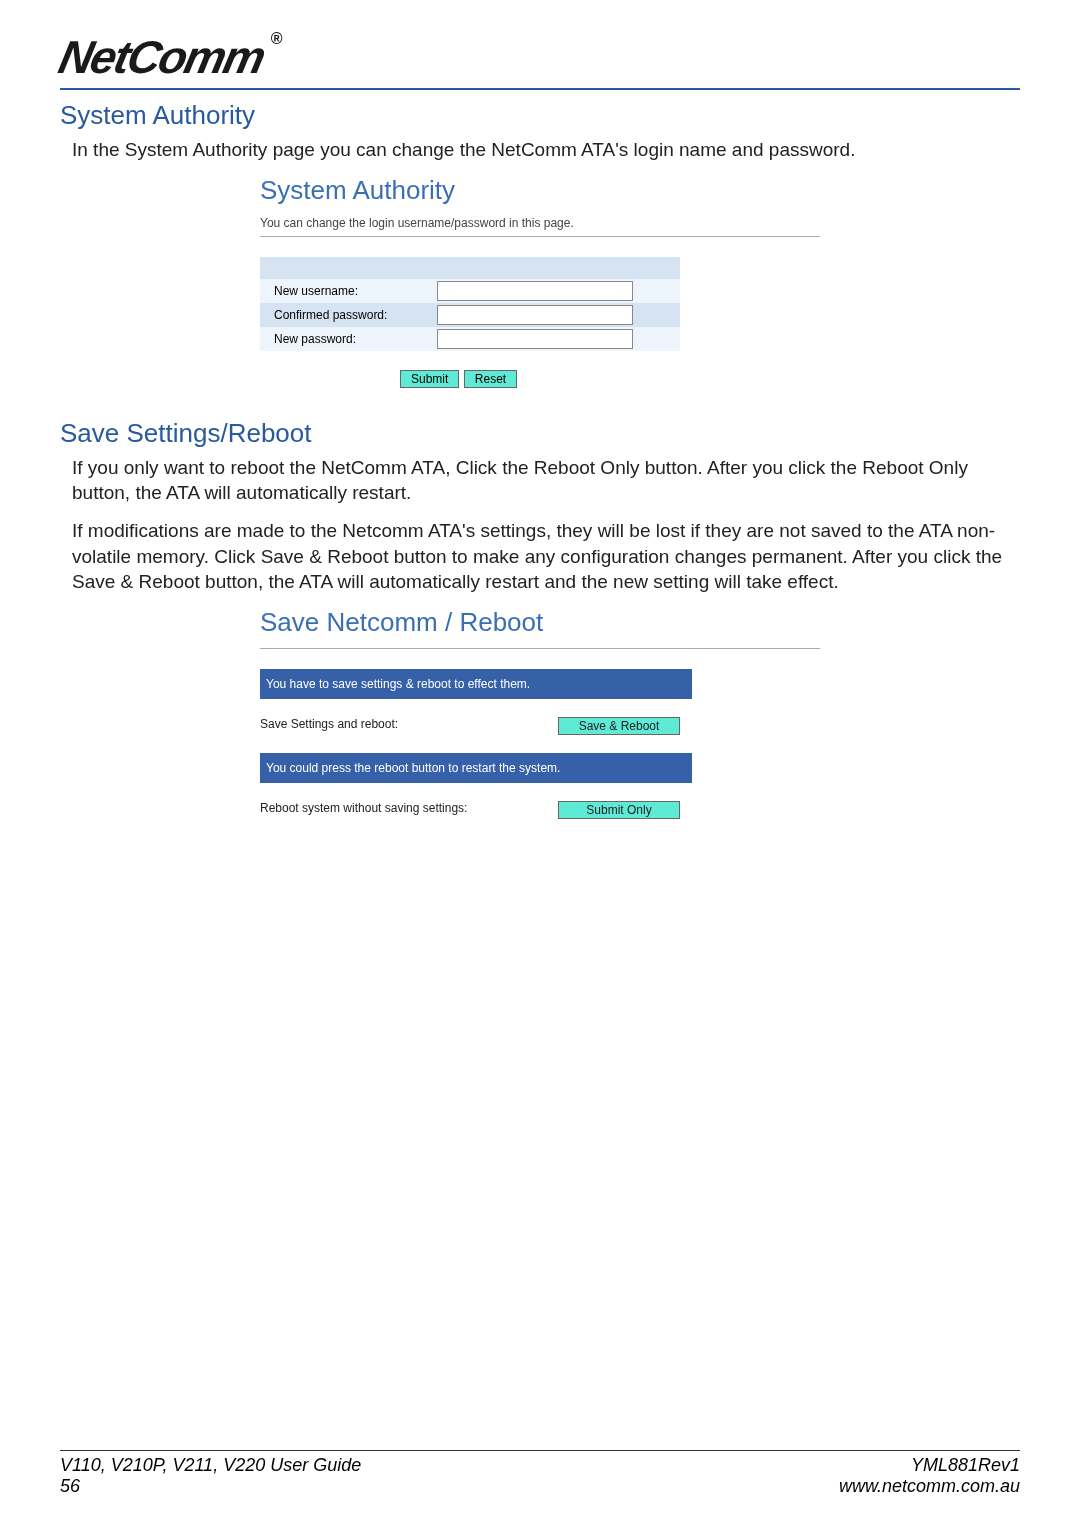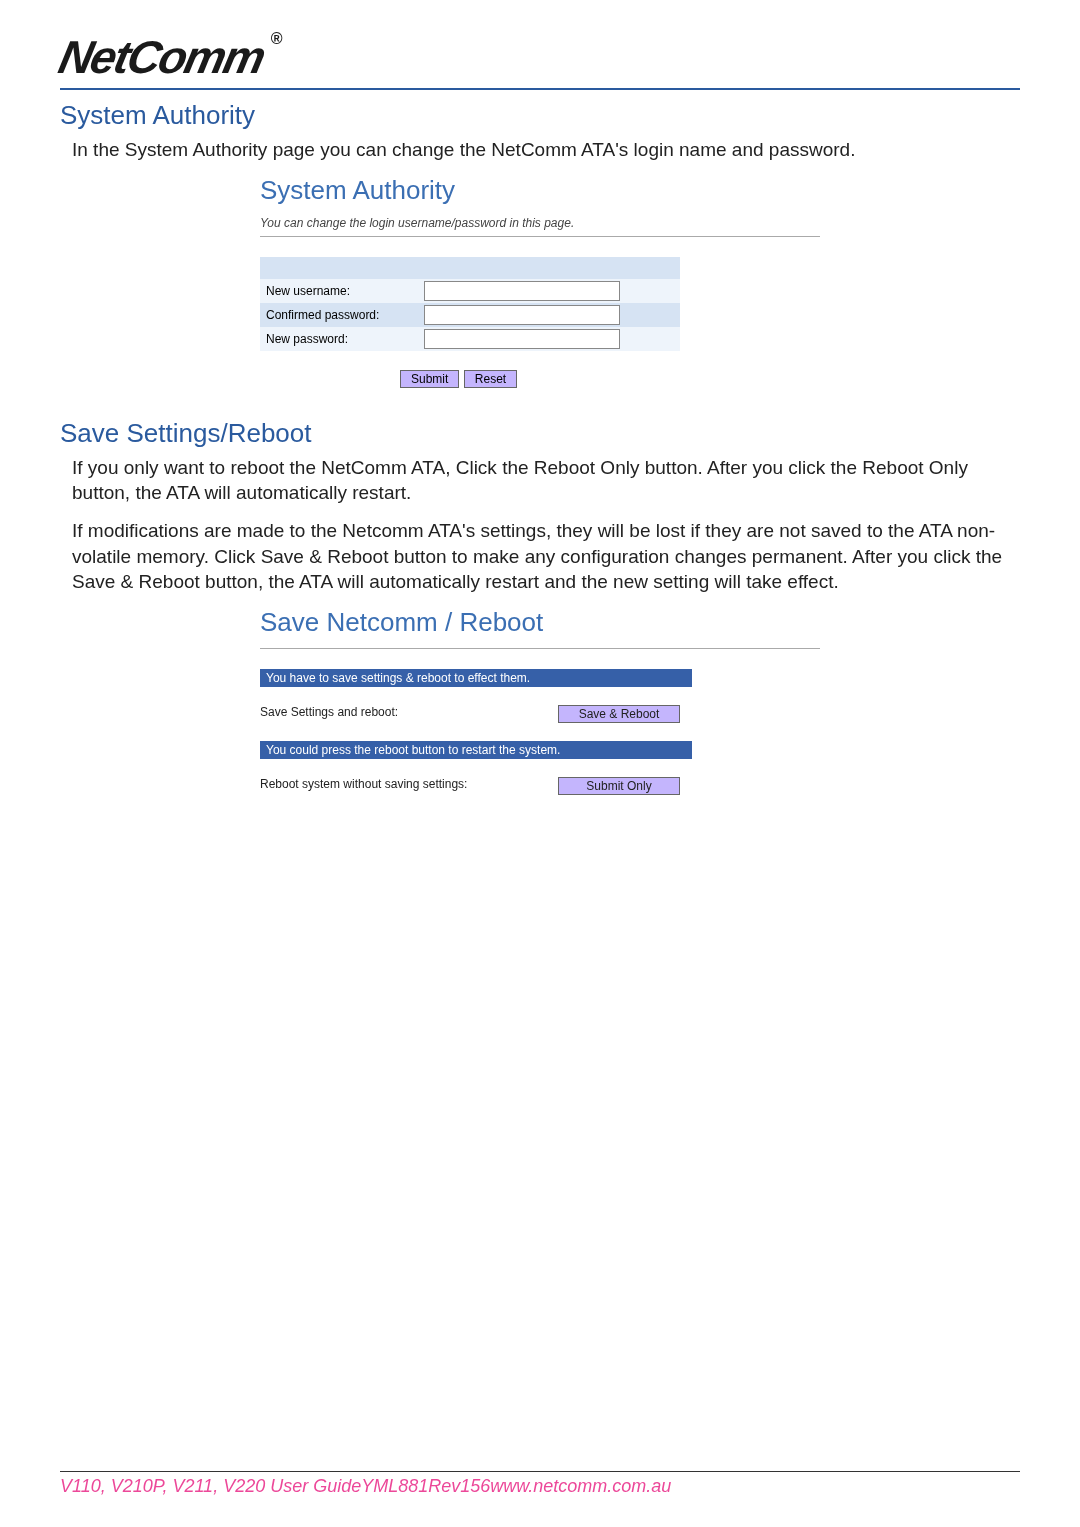--- a/index.html
+++ b/index.html
@@ -59,64 +59,63 @@
   .embed-title {
     color: #3b6fb3;
     font-size: 26px;
     font-weight: normal;
     margin: 12px 0 10px 0;
   }
   .embed-sub {
     font-size: 12px;
     color: #444;
     margin-bottom: 4px;
-    font-style: italic;
   }
   .embed-hr {
     border: none;
     border-top: 1px solid #aaa;
     margin: 6px 0 20px 0;
   }
   table.form {
     border-collapse: collapse;
     width: 420px;
     font-size: 12px;
   }
   table.form tr td {
-    padding: 2px 6px;
+    padding: 2px 14px;
     height: 20px;
   }
   table.form tr:nth-child(odd) { background: #d6e3f3; }
   table.form tr:nth-child(even) { background: #eef4fb; }
   table.form tr.header td { background: #d6e3f3; height: 18px; }
   table.form input[type=text] {
     width: 190px;
     height: 16px;
     border: 1px solid #888;
     background: #fff;
     font-size: 12px;
   }
   .btn-row {
     margin-top: 18px;
     margin-left: 140px;
   }
   .ui-btn {
     font-size: 12px;
     padding: 1px 10px;
     border: 1px solid #666;
-    background: #c4b5fd;
+    background: #5eead4;
     display: inline-block;
     text-align: center;
   }
 
   .bluebar {
     background: #3660a8;
     color: #fff;
     font-size: 12px;
-    padding: 2px 6px;
+    padding: 8px 6px;
     width: 420px;
   }
   .row-flex {
     display: flex;
     justify-content: space-between;
     align-items: flex-start;
     width: 420px;
     font-size: 12px;
     color: #222;
     margin: 18px 0;
@@ -124,23 +123,23 @@
   .row-flex .ui-btn { width: 100px; }
 
   .footer {
     position: absolute;
     bottom: 30px;
     left: 60px;
     right: 60px;
     border-top: 1px solid #333;
     padding-top: 4px;
     display: flex;
-    flex-direction: row;
+    flex-direction: column;
     font-style: italic;
-    color: #ec4899;
+    color: #000000;
     font-size: 18px;
   }
   .footer .row1, .footer .row2 {
     display: flex;
     justify-content: space-between;
   }
 </style>
 </head>
 <body>
 

